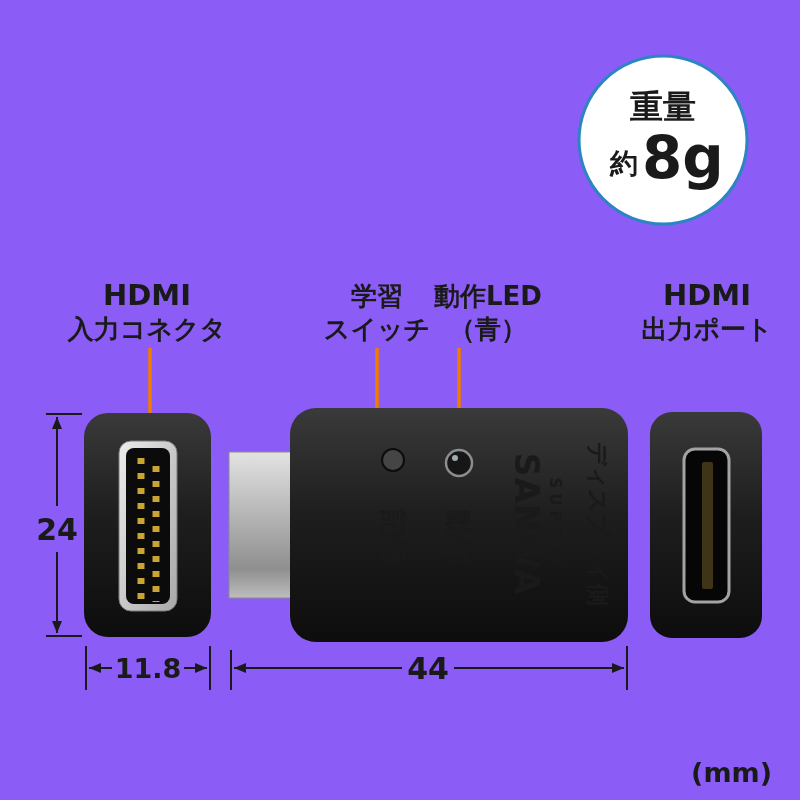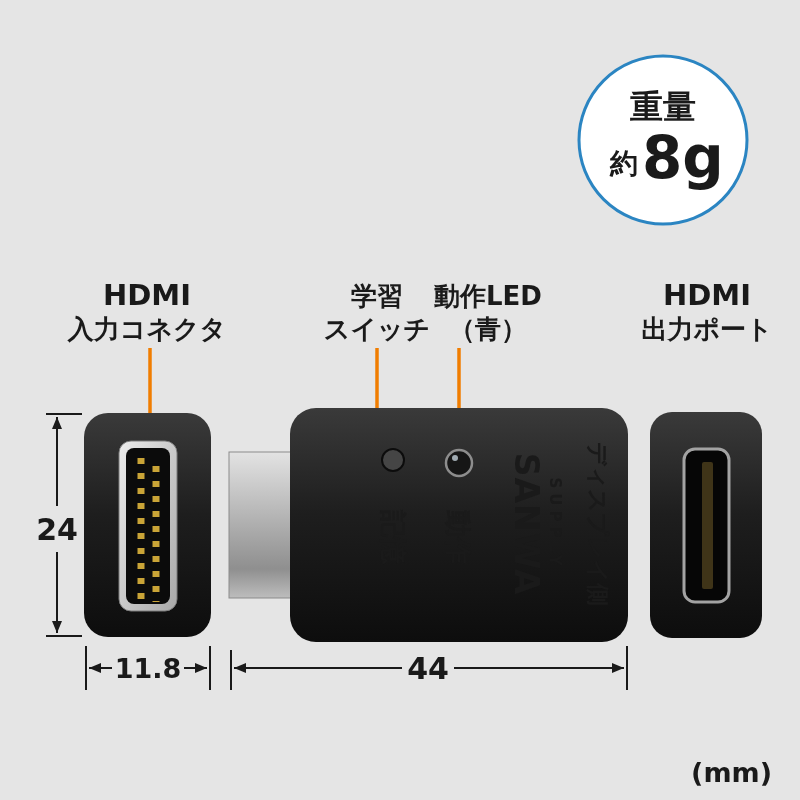--- a/index.html
+++ b/index.html
@@ -5,21 +5,21 @@
   html, body {
     margin: 0;
     padding: 0;
     background: #ffffff;
     font-family: "DejaVu Sans", "Liberation Sans", sans-serif;
   }
   .stage {
     position: relative;
     width: 800px;
     height: 800px;
-    background: #e5e5e5;
+    background: #8b5cf6;
     overflow: hidden;
   }
   svg { display: block; }
   text { fill: #1a1a1a; }
   .jp { font-weight: bold; }
 </style>
 </head>
 <body>
 
 <div class="stage">

